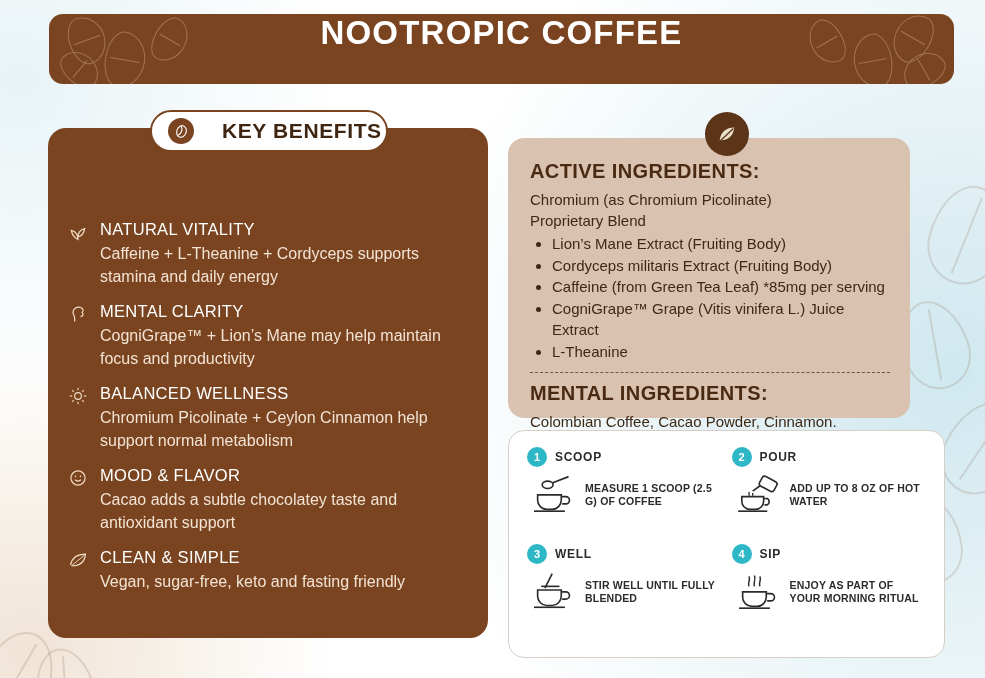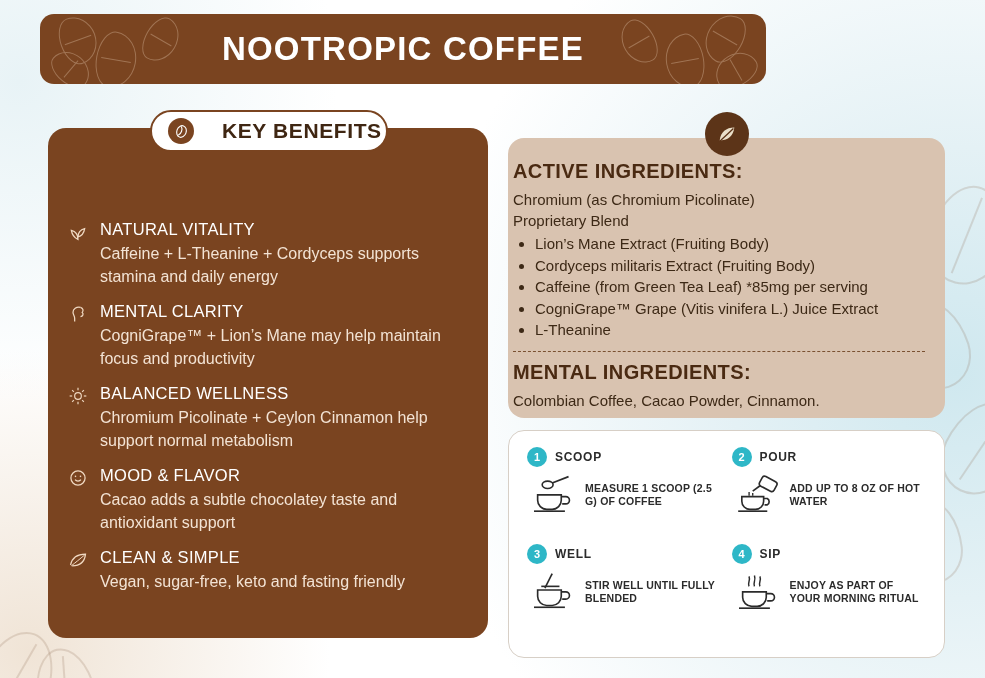--- a/index.html
+++ b/index.html
@@ -38,28 +38,27 @@
     top: 8%;
     width: 0;
     height: 84%;
     border-left: 2px solid rgba(140, 105, 80, 0.20);
     transform: translateX(-50%) rotate(8deg);
   }
 
   
   .header {
     position: absolute;
-    left: 40px;
+    left: 49px;
     top: 14px;
-    width: 726px;
+    width: 905px;
     height: 70px;
     background: #7a4420;
     border-radius: 14px;
     display: flex;
-    align-items: center;
     justify-content: center;
     overflow: hidden;
   }
   .header h1 {
     margin: 0;
     color: #ffffff;
     font-size: 33px;
     font-weight: bold;
     letter-spacing: 1.2px;
     text-transform: uppercase;
@@ -166,25 +165,25 @@
     color: #f3e3d4;
     font-size: 16px;
     line-height: 23px;
   }
 
   
   .ingredients-card {
     position: absolute;
     left: 508px;
     top: 138px;
-    width: 437px;
+    width: 402px;
     height: 280px;
     background: #d9c3b0;
     border-radius: 16px;
-    padding: 22px 20px 0 5px;
+    padding: 22px 20px 0 22px;
     box-sizing: border-box;
   }
   .leaf-badge {
     position: absolute;
     left: 705px;
     top: 112px;
     width: 44px;
     height: 44px;
     border-radius: 50%;
     background: #5c3418;

